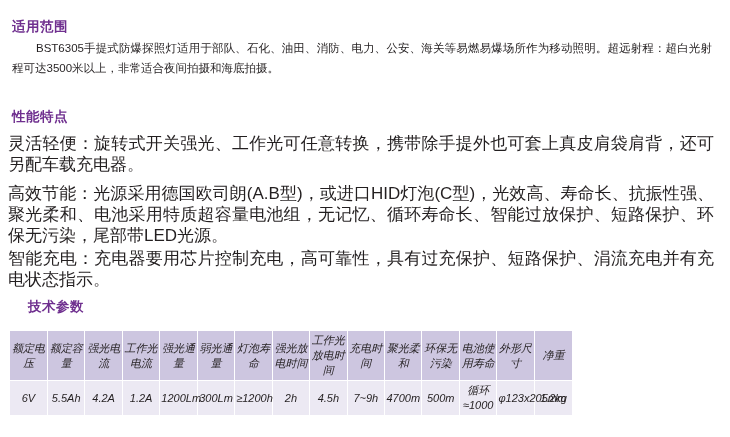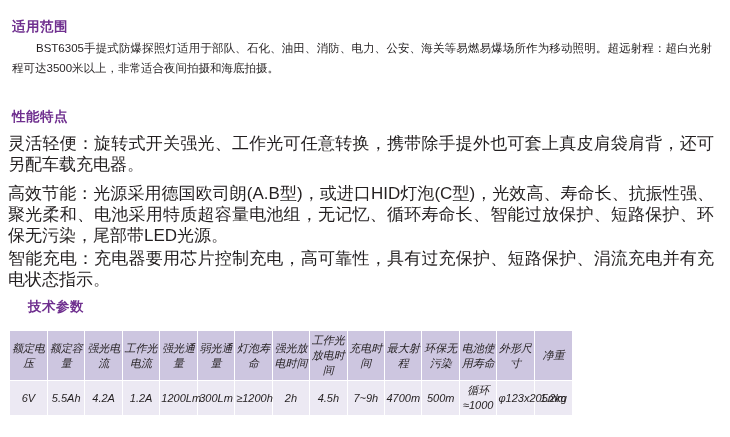--- a/index.html
+++ b/index.html
@@ -120,21 +120,21 @@
           <th>额定电压</th>
           <th>额定容量</th>
           <th>强光电流</th>
           <th>工作光电流</th>
           <th>强光通量</th>
           <th>弱光通量</th>
           <th>灯泡寿命</th>
           <th>强光放电时间</th>
           <th>工作光放电时间</th>
           <th>充电时间</th>
-          <th>最大射程</th>
+          <th>聚光柔和</th>
           <th>环保无污染</th>
           <th>电池使用寿命</th>
           <th>外形尺寸</th>
           <th>净重</th>
         </tr>
       </thead>
       <tbody>
         <tr>
           <td>6V</td>
           <td>5.5Ah</td>

